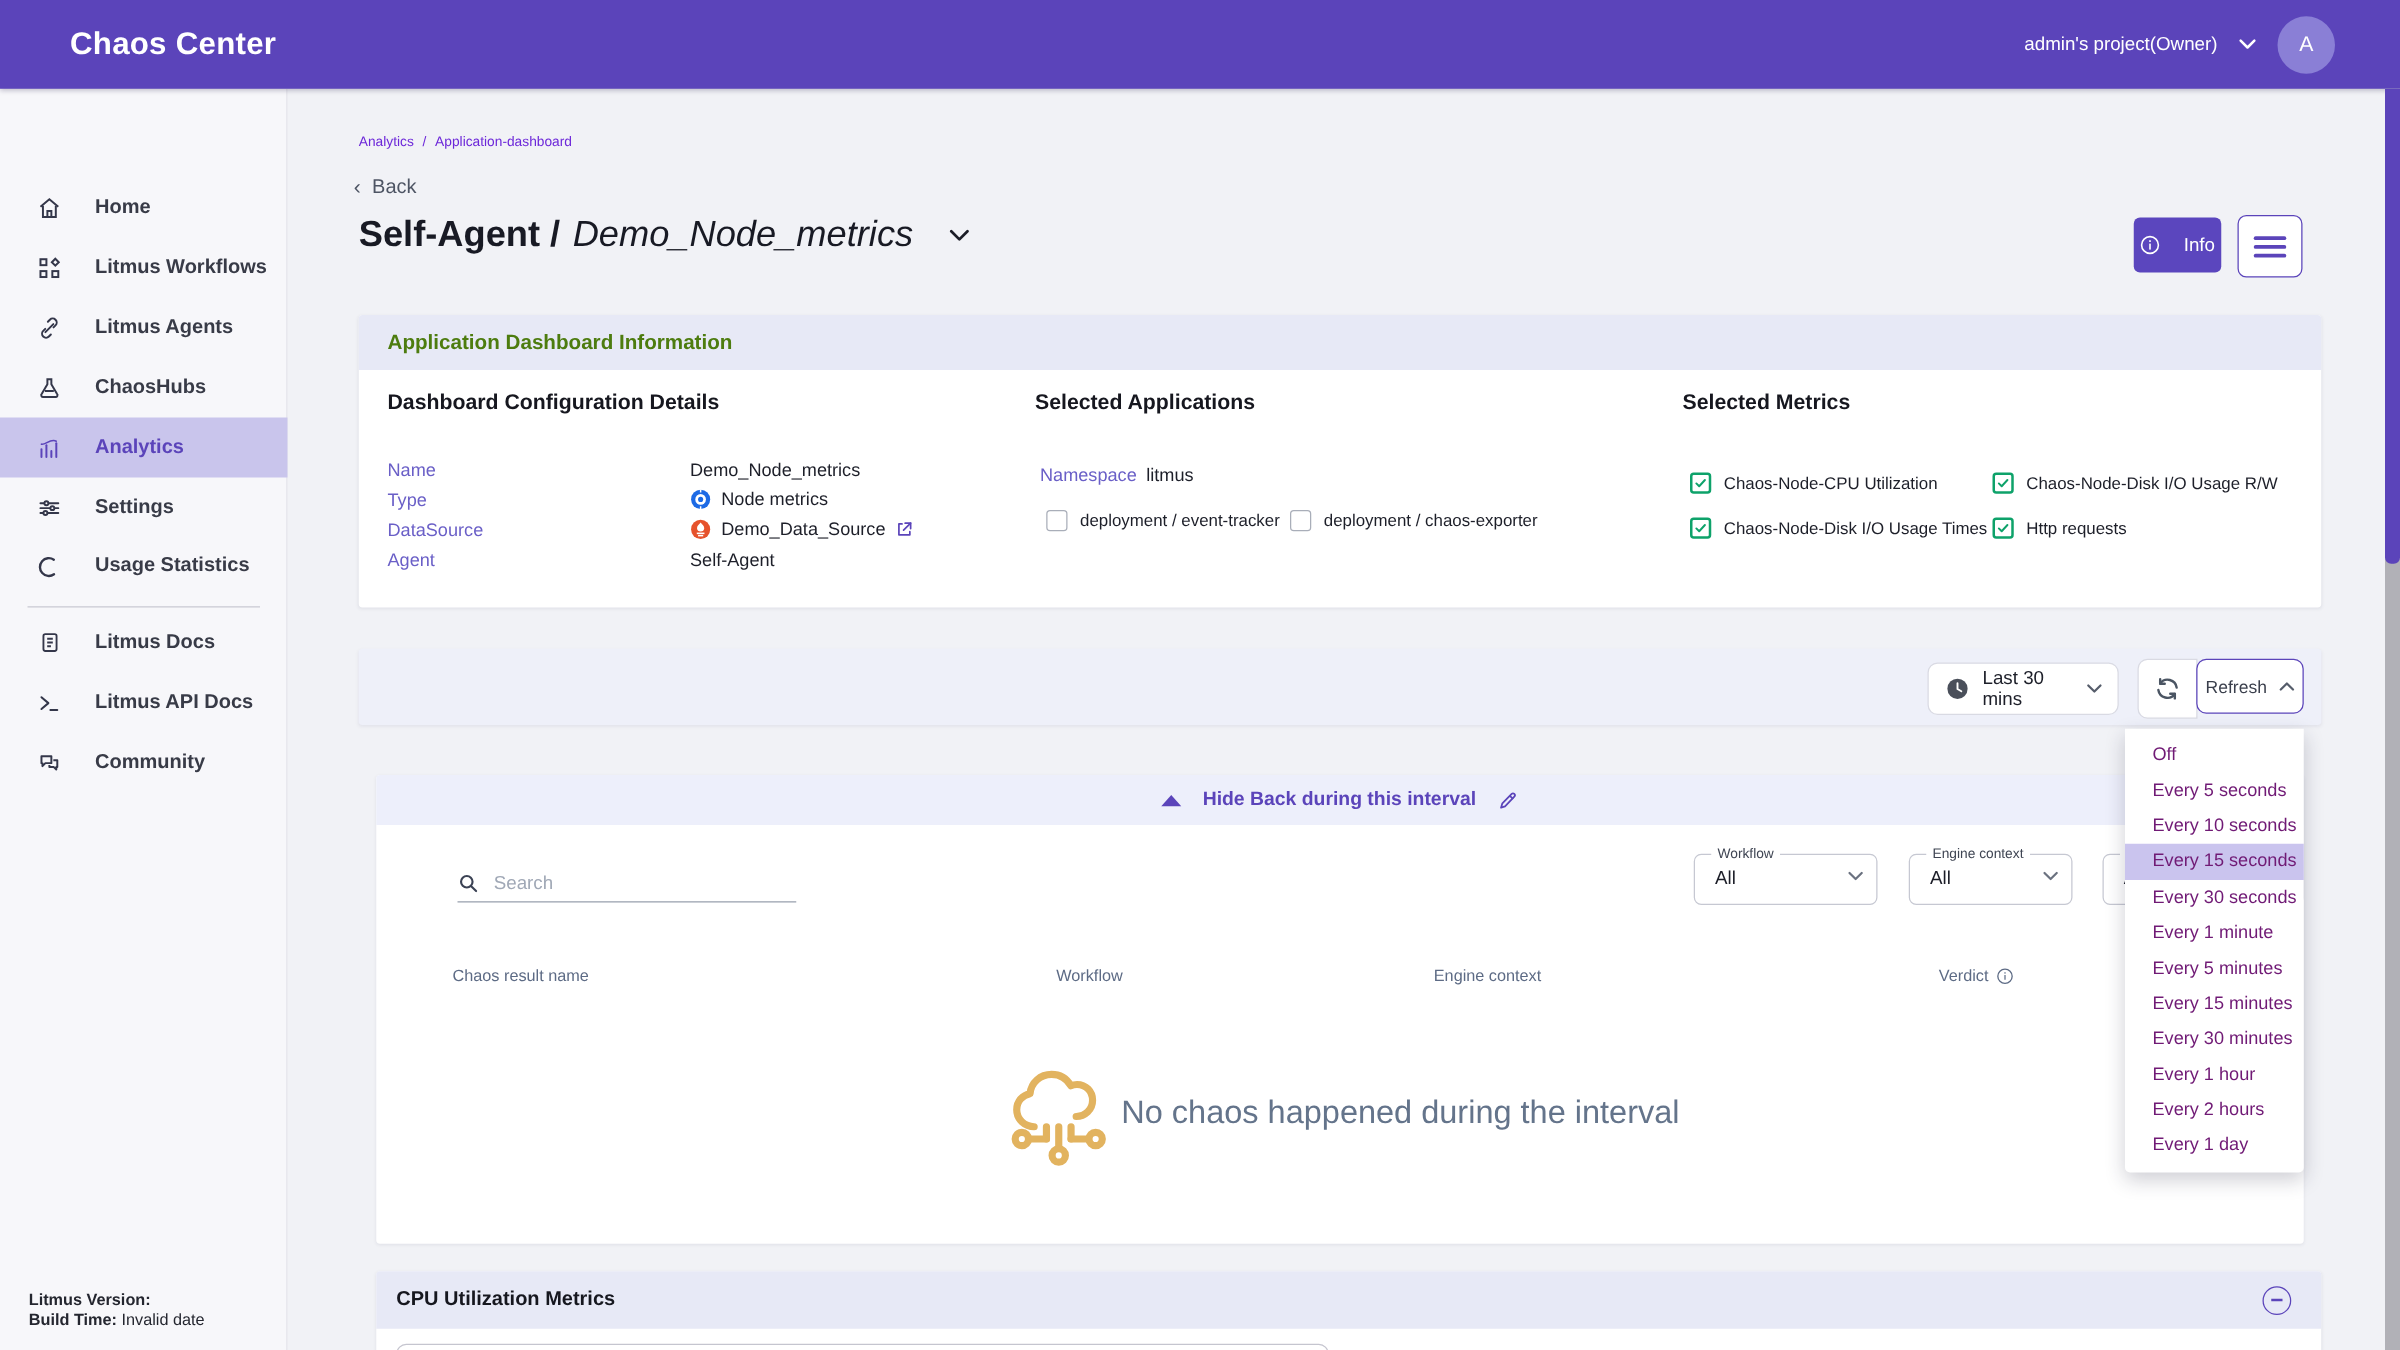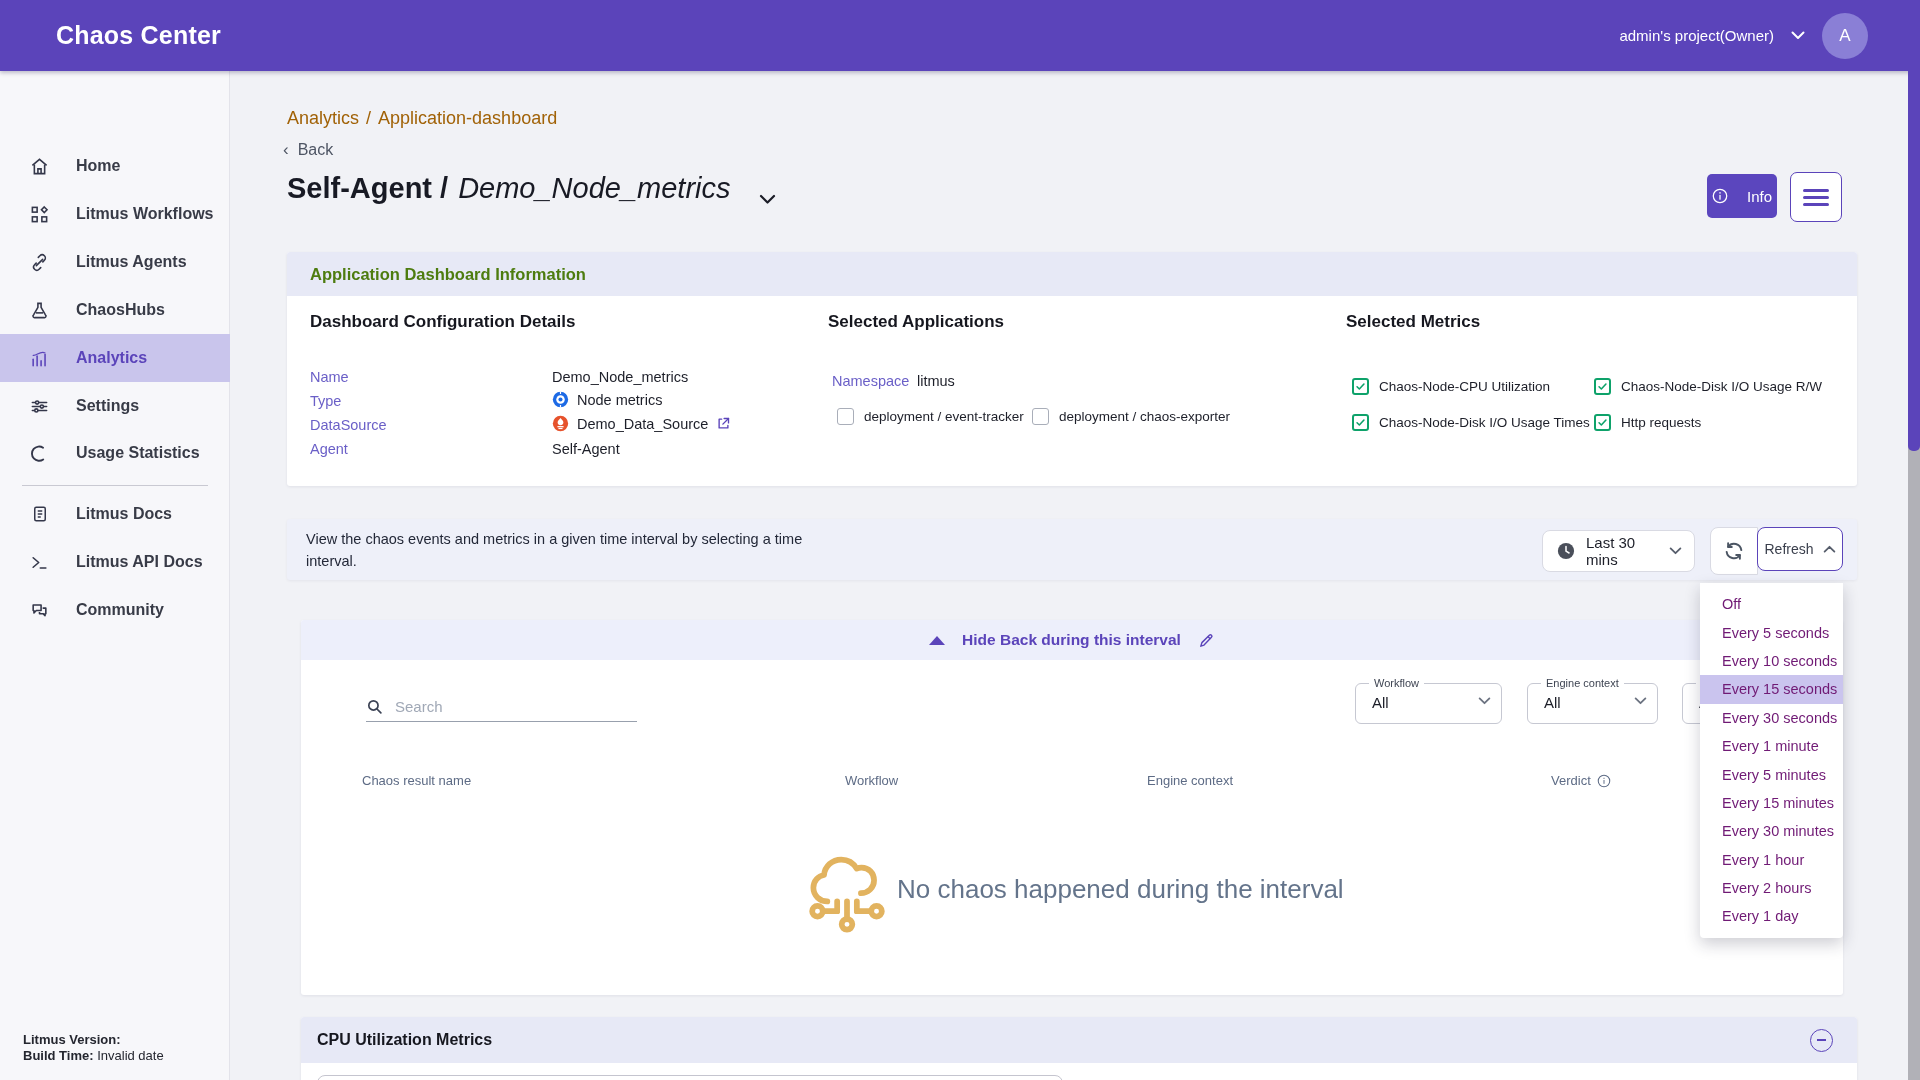--- a/index.html
+++ b/index.html
@@ -22,25 +22,25 @@
   .nav-item { position:absolute; left:0; width:230px; height:48px; display:flex; align-items:center;
     padding-left:29px; gap:26px; color:#383b47; font-size:16px; font-weight:600; cursor:pointer; }
   .nav-item .ic { width:21px; height:21px; flex:none; display:flex; align-items:center; justify-content:center; color:#34374a; }
   .nav-item.active { background:#c9c5ec; color:#5b44ba; }
   .nav-item.active .ic { color:#5b44ba; }
   .side-divider { position:absolute; left:22px; top:414px; width:186px; height:0; border-top:1px solid #c9c9d2; }
   .side-footer { position:absolute; left:23px; top:961px; font-size:13px; color:#24262f; line-height:16px; }
   .side-footer b { font-weight:700; }
 
   
-  .breadcrumb { position:absolute; left:287px; top:108px; font-size:18px; color:#a16207; }
+  .breadcrumb { position:absolute; left:287px; top:108px; font-size:11px; color:#6d28d9; }
   .breadcrumb .sep { margin:0 7px; }
   .back-link { position:absolute; left:283px; top:140px; font-size:16px; color:#4e5564; display:flex; align-items:center; gap:9px; cursor:pointer; }
   .back-link .chev { font-size:17px; color:#4e5564; }
-  .page-title { position:absolute; left:287px; top:172px; font-size:29px; color:#181a24; display:flex; align-items:flex-end; }
+  .page-title { position:absolute; left:287px; top:172px; font-size:29px; color:#181a24; display:flex; align-items:center; }
   .page-title .bold { font-weight:700; }
   .page-title .ital { font-style:italic; margin-left:10px; font-weight:500; }
   .title-caret { margin-left:28px; cursor:pointer; display:flex; }
 
   .info-btn { position:absolute; left:1707px; top:174px; width:70px; height:44px; background:#5b46be; border:none;
     border-radius:5px; color:#fff; font-size:15px; display:flex; align-items:center; justify-content:center; gap:19px; cursor:pointer;
     font-family:inherit; }
   .menu-btn { position:absolute; left:1790px; top:172px; width:52px; height:50px; background:#fff;
     border:1px solid #5b44ba; border-radius:7px; display:flex; flex-direction:column; align-items:center; justify-content:center; gap:4px; cursor:pointer; }
   .menu-btn span { width:26px; height:3px; background:#5b44ba; border-radius:2px; }
@@ -370,24 +370,20 @@
       <span class="chk checked">
           <svg width="11" height="11" viewBox="0 0 24 24">
             <path d="M4.5 12.5l5 5 10-11" fill="none" stroke="#0ea26a" stroke-width="3.4" stroke-linecap="round" stroke-linejoin="round"></path>
           </svg>
         </span>
       <span>Http requests</span>
     </div>
   </div>
 
   <div class="card card2">
-    <div class="interval-text">
-      <div>View the chaos events and metrics in a given time interval by selecting a time</div>
-      <div>interval.</div>
-    </div>
 
     <div class="time-select">
       <span>
         <svg width="18" height="18" viewBox="0 0 20 20">
             <circle cx="10" cy="10" r="9" fill="#4a4f5a"></circle>
             <path d="M10 5v5.2l3.4 2" stroke="#fff" stroke-width="1.7" fill="none" stroke-linecap="round"></path>
           </svg>
       </span>
       <span class="tlabel">Last 30 mins</span>
       <span>

